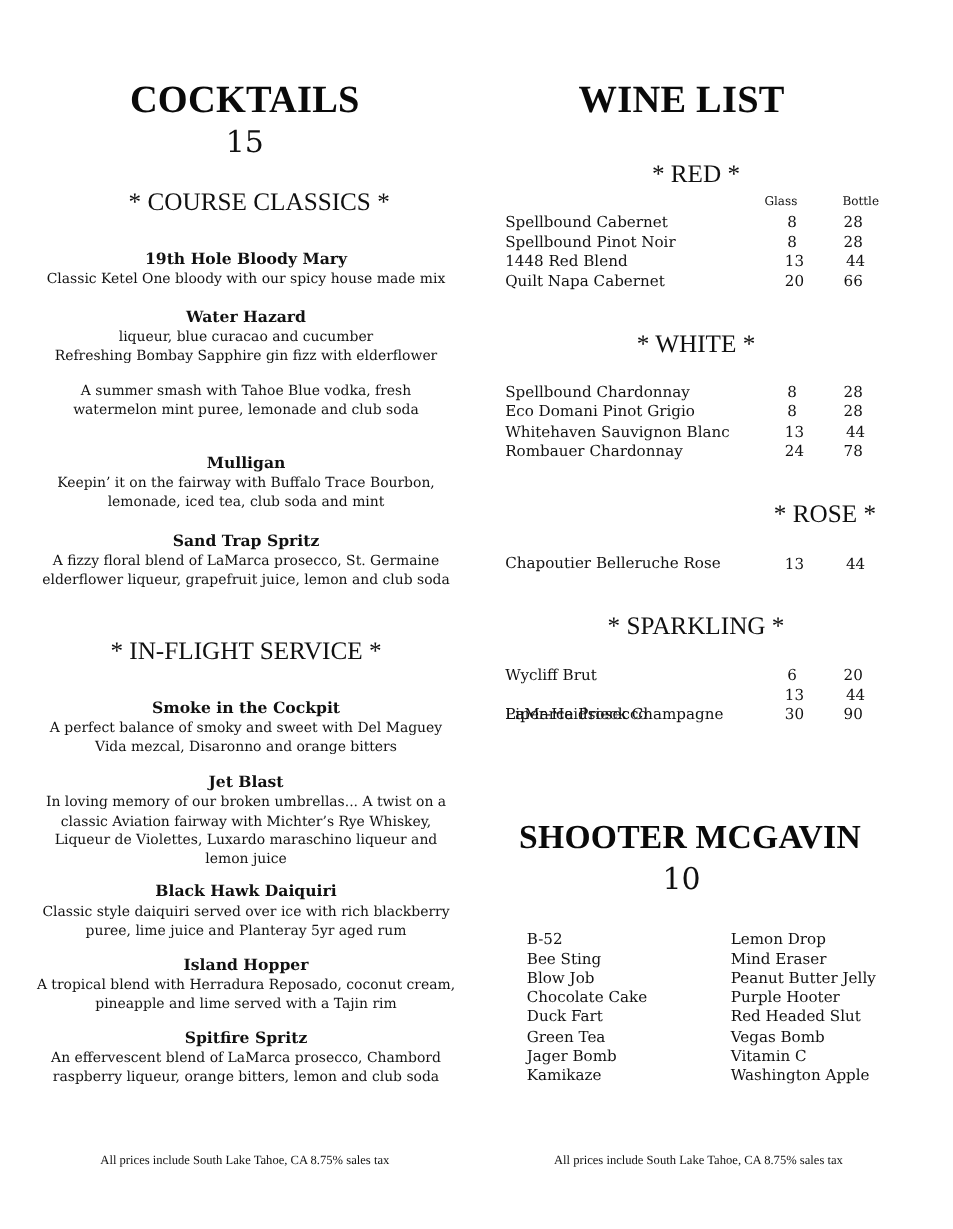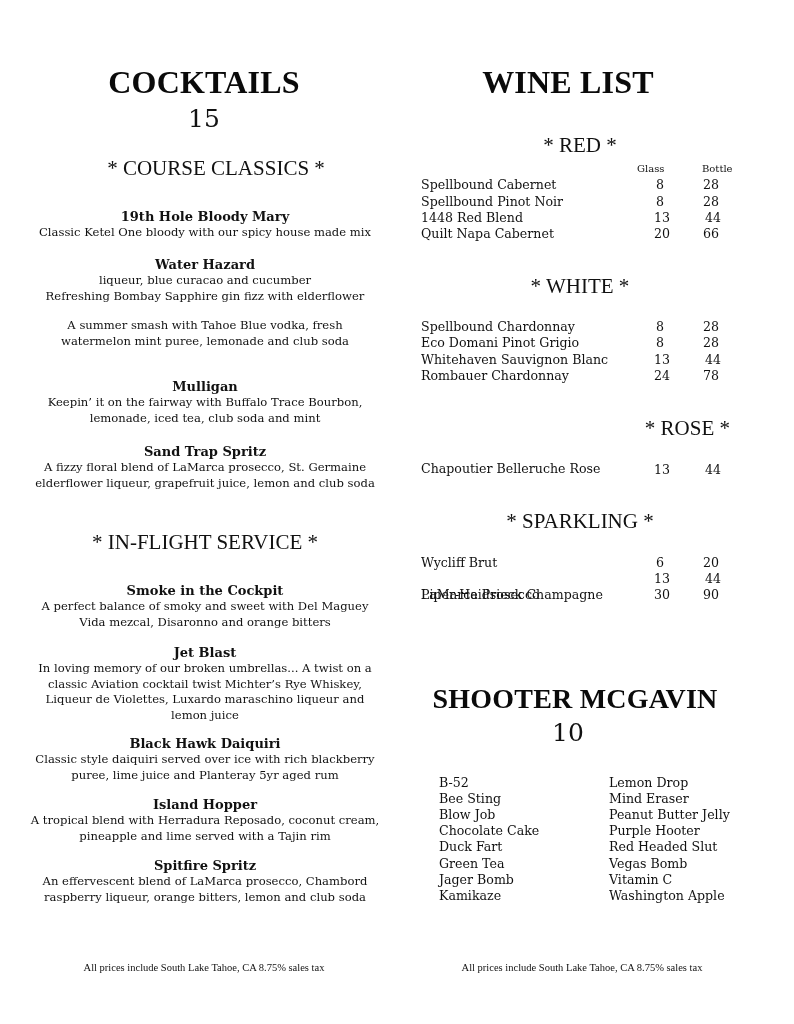--- a/index.html
+++ b/index.html
@@ -73,21 +73,21 @@
   <div class="abs center section-head" style="left:5px; width:400px; top:530px;">* IN-FLIGHT SERVICE *</div>
 
   <div class="abs center" style="left:0; width:410px; top:583px;">
     <div class="item-name">Smoke in the Cockpit</div>
     <div class="item-desc">A perfect balance of smoky and sweet with Del Maguey</div>
     <div class="item-desc">Vida mezcal, Disaronno and orange bitters</div>
   </div>
   <div class="abs center" style="left:0; width:410px; top:645px;">
     <div class="item-name">Jet Blast</div>
     <div class="item-desc">In loving memory of our broken umbrellas... A twist on a</div>
-    <div class="item-desc">classic Aviation cocktail twist Michter’s Rye Whiskey,</div>
+    <div class="item-desc">classic Aviation fairway with Michter’s Rye Whiskey,</div>
     <div class="item-desc">Liqueur de Violettes, Luxardo maraschino liqueur and</div>
     <div class="item-desc">lemon juice</div>
   </div>
   <div class="abs center" style="left:0; width:410px; top:736px;">
     <div class="item-name">Black Hawk Daiquiri</div>
     <div class="item-desc">Classic style daiquiri served over ice with rich blackberry</div>
     <div class="item-desc">puree, lime juice and Planteray 5yr aged rum</div>
   </div>
   <div class="abs center" style="left:0; width:410px; top:797px;">
     <div class="item-name">Island Hopper</div>

